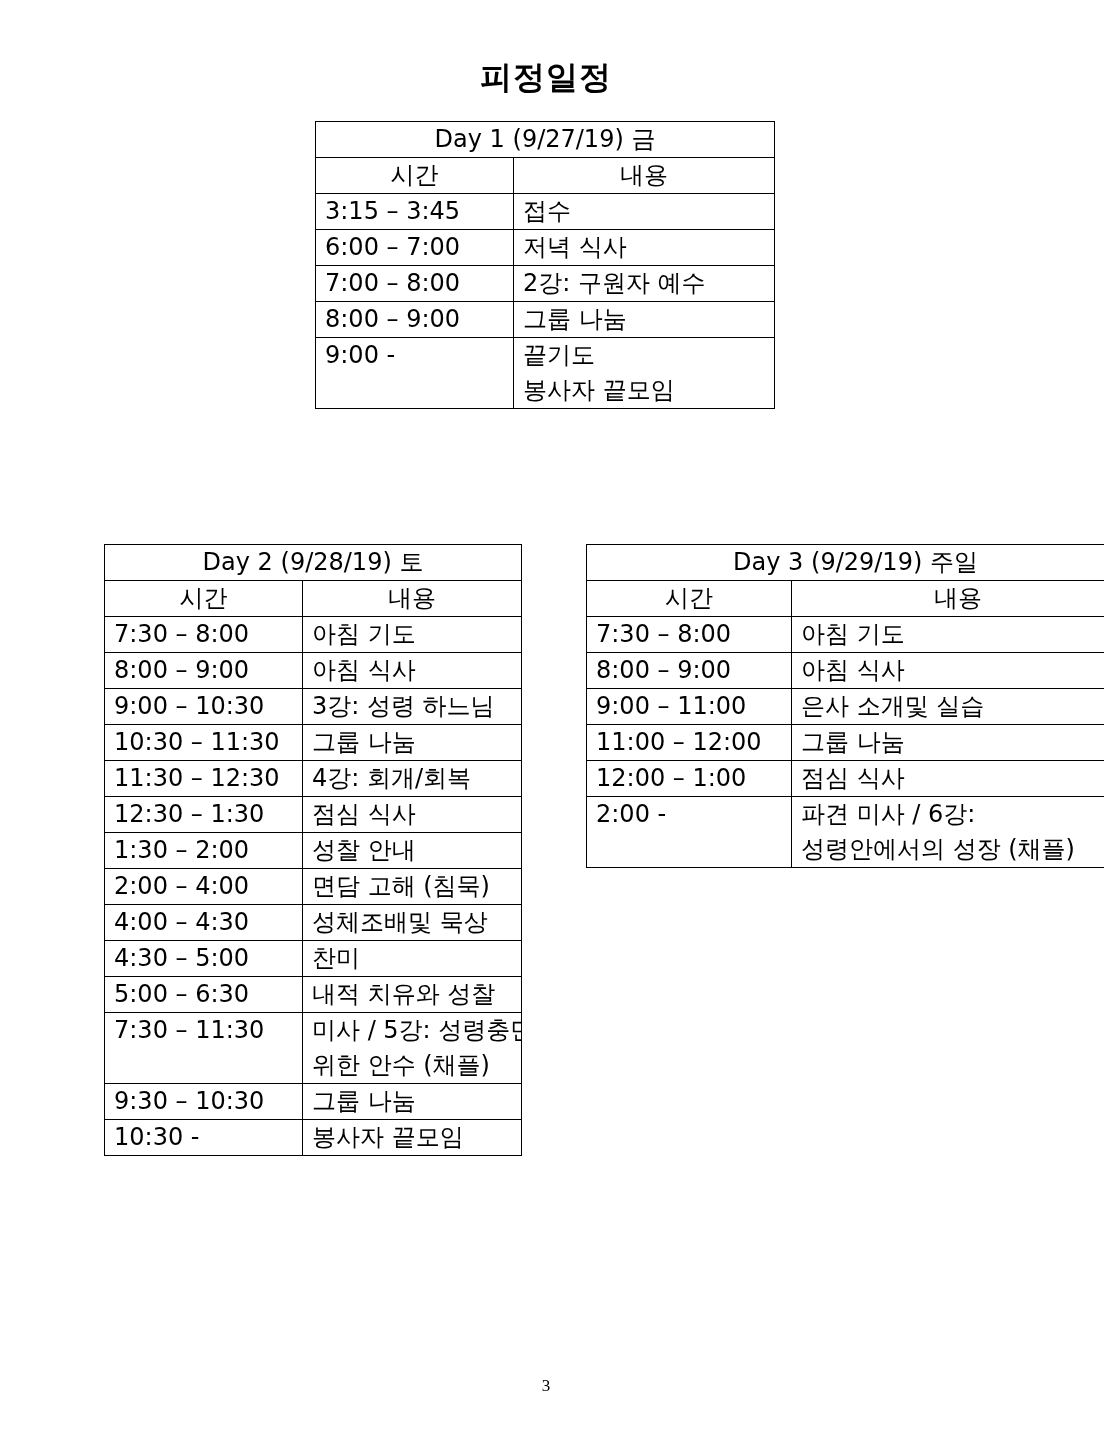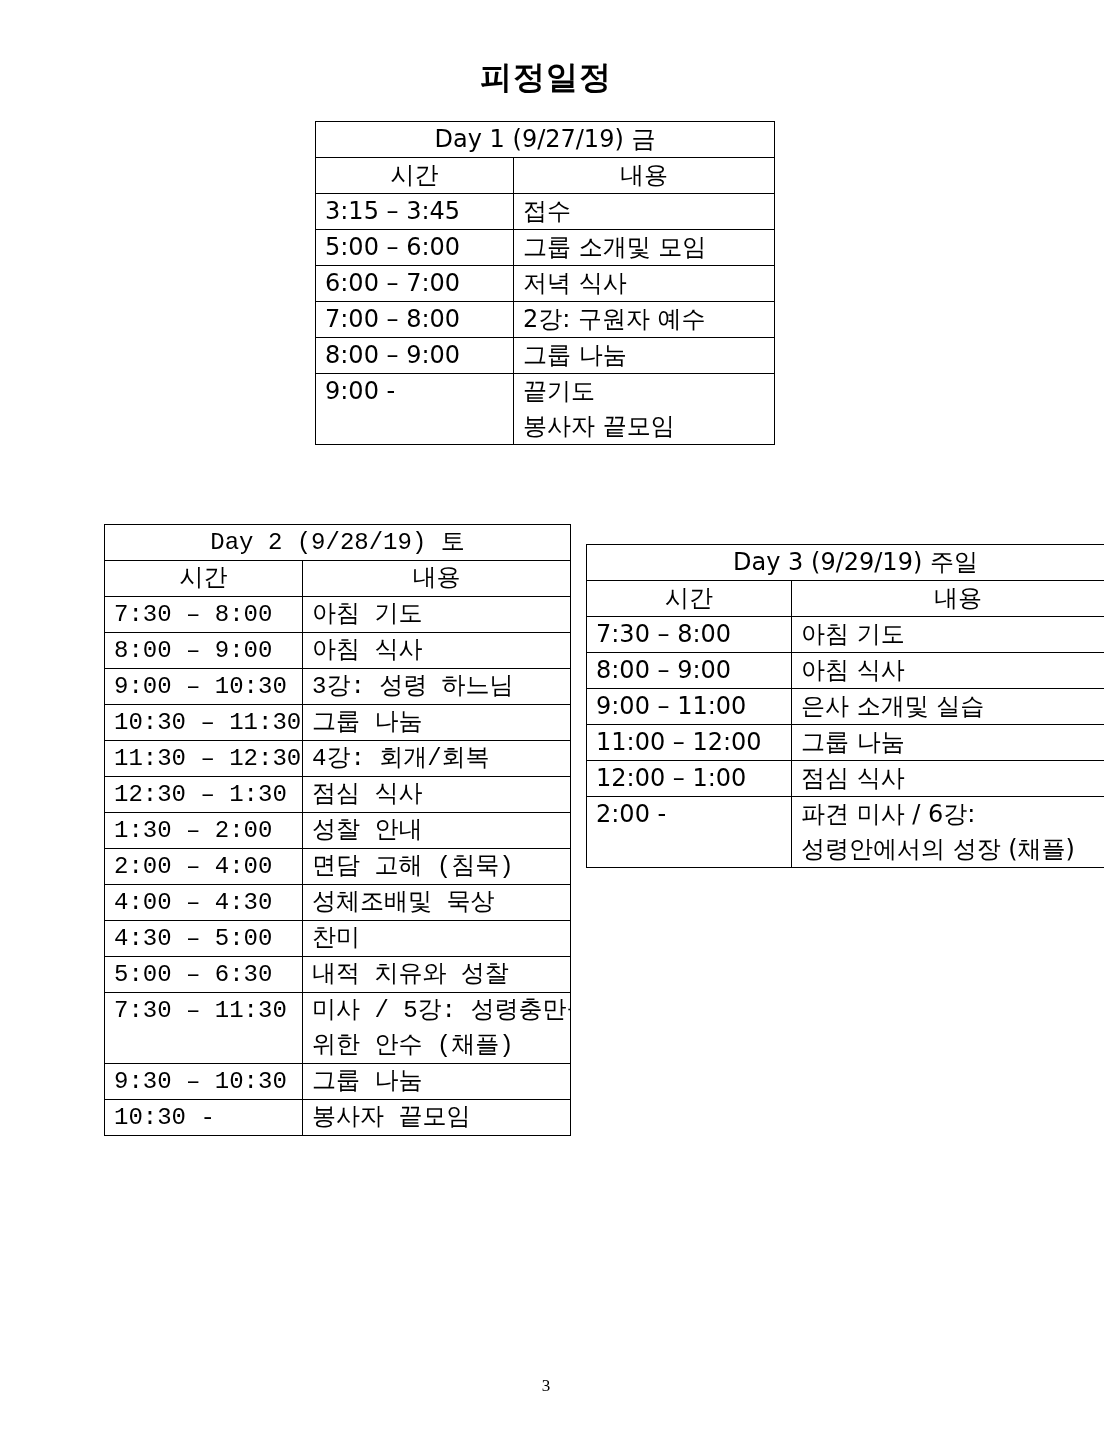--- a/index.html
+++ b/index.html
@@ -16,21 +16,21 @@
     position: absolute; border-collapse: collapse; table-layout: fixed;
     font-size: 24px;
   }
   table.sched td {
     border: 1.5px solid #000; padding: 0 0 0 9px; vertical-align: top;
     line-height: 35px; white-space: nowrap; overflow: hidden;
   }
   table.sched tr.day td, table.sched tr.hdr td { text-align: center; padding-left: 0; }
   table.sched td .line { display: block; height: 35px; }
   #day1 { left: 315px; top: 121px; width: 460px; }
-  #day2 { left: 104px; top: 524px; width: 467px; font-family: Liberation Mono, monospace; }
+  #day2 { left: 104px; top: 544px; width: 418px; }
   #day3 { left: 586px; top: 544px; width: 539px; }
   .page-num {
     position: absolute; left: 0; width: 1092px; top: 1376px; text-align: center;
     font-family: "Liberation Serif", serif; font-size: 17px;
   }
 </style>
 </head>
 <body>
 
 <div class="title">피정일정</div>
@@ -51,28 +51,20 @@
       <tr>
         <td>
           <span class="line">3:15 – 3:45</span>
         </td>
         <td>
           <span class="line">접수</span>
         </td>
       </tr>
       <tr>
         <td>
-          <span class="line">5:00 – 6:00</span>
-        </td>
-        <td>
-          <span class="line">그룹 소개및 모임</span>
-        </td>
-      </tr>
-      <tr>
-        <td>
           <span class="line">6:00 – 7:00</span>
         </td>
         <td>
           <span class="line">저녁 식사</span>
         </td>
       </tr>
       <tr>
         <td>
           <span class="line">7:00 – 8:00</span>
         </td>

